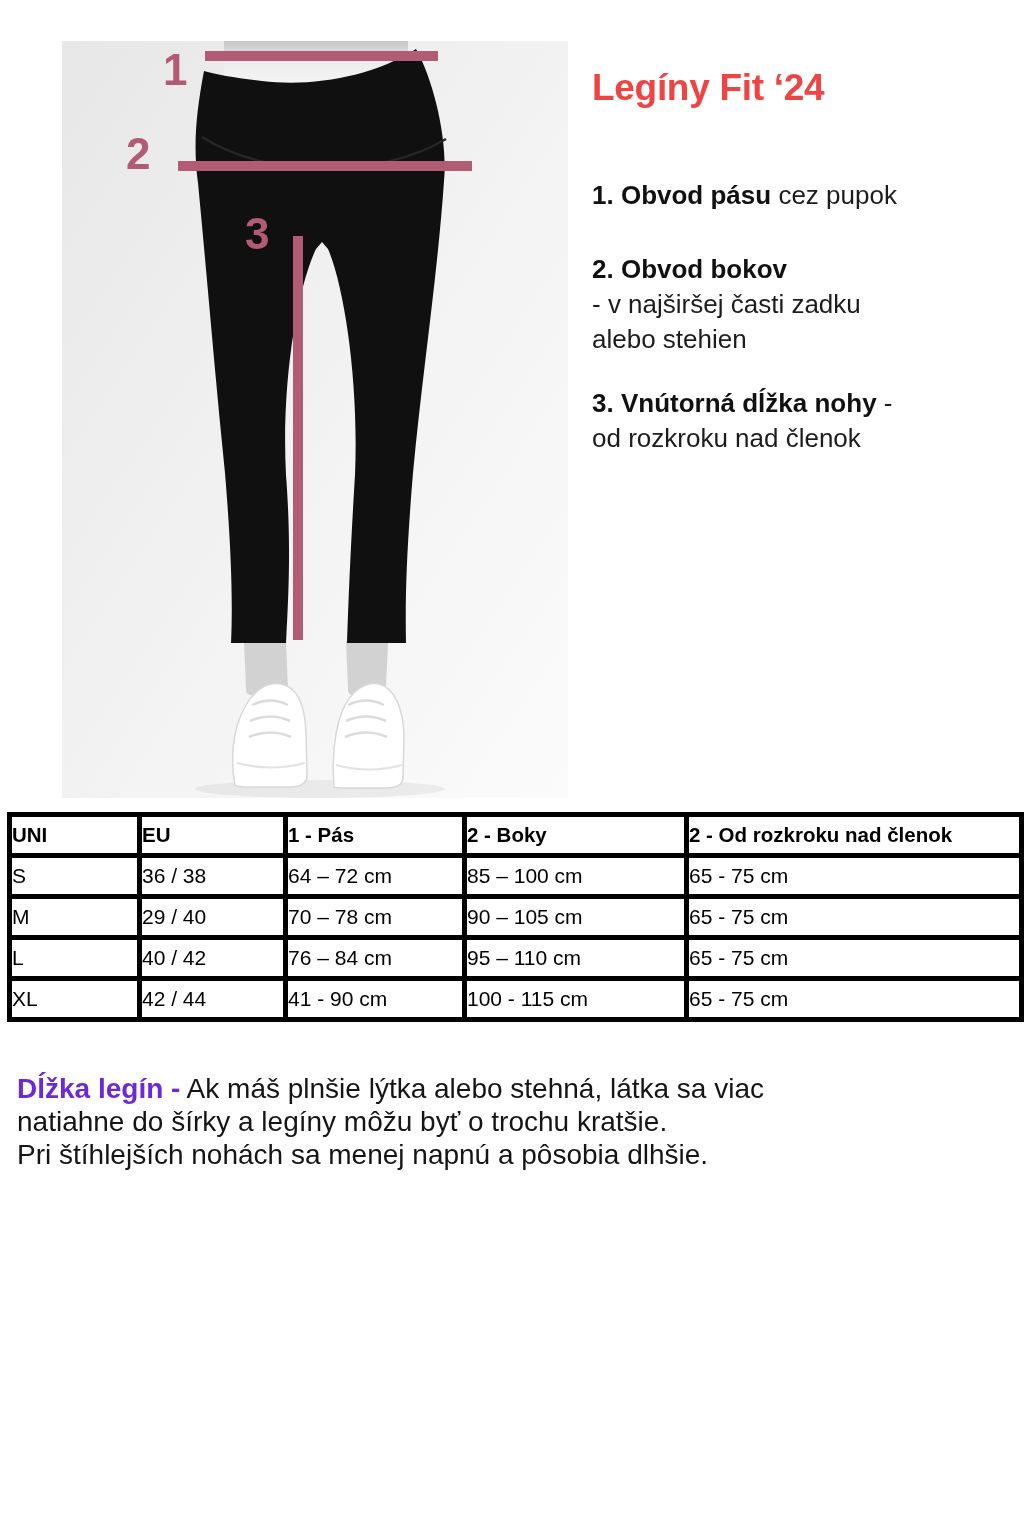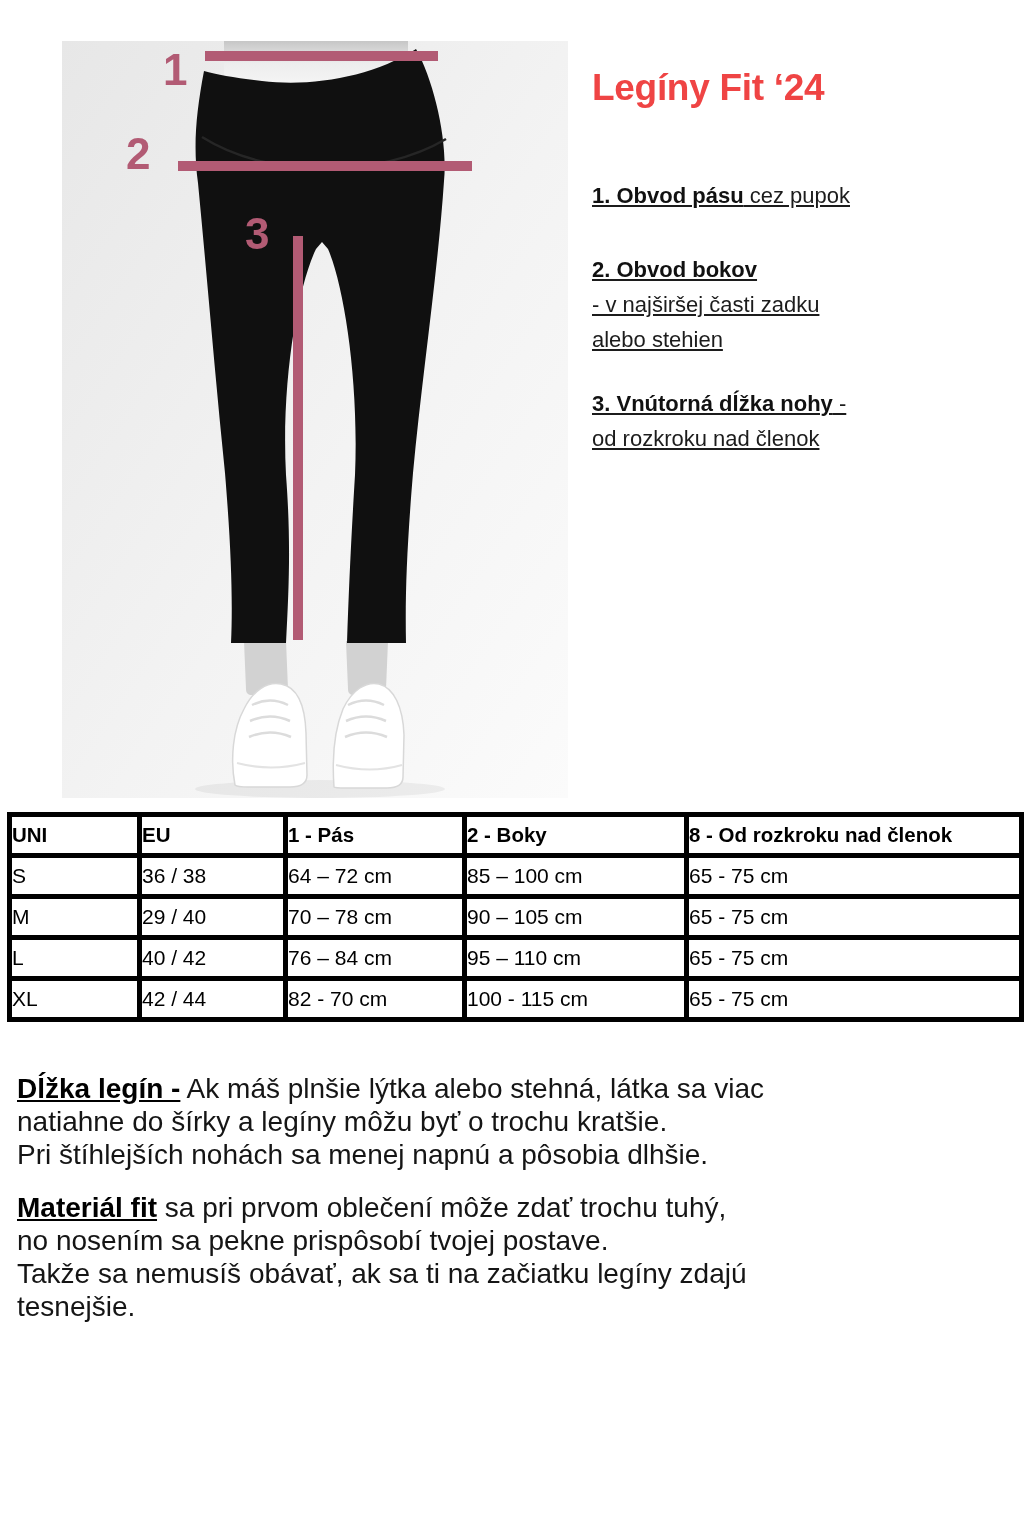--- a/index.html
+++ b/index.html
@@ -23,24 +23,23 @@
   .title {
     position:absolute; left:592px; top:66px;
     font-size:37px; line-height:44px;
     font-weight:800; letter-spacing:-0.3px;
     color:#ef4444;
     white-space:nowrap;
   }
   .info-item {
     position:absolute; left:592px;
     width:420px;
-    font-size:22px; line-height:35px;
+    font-size:26px; line-height:35px;
     white-space:pre-line;
     color:#1c1c1c;
-    text-decoration:underline;
   }
   .info-item .lead { font-weight:700; color:#111; }
   #info-item-1 { top:143px; }
   #info-item-2 { top:217px; }
   #info-item-3 { top:351px; }
 
   
   .size-table {
     position:absolute; left:7px; top:812px;
     width:1012px;
@@ -59,21 +58,21 @@
   .col-dlzka { width:335px; }
 
   
   .notes {
     position:absolute; left:17px; top:1072px;
     width:995px;
     font-size:28px; line-height:33px;
     color:#151515;
   }
   .notes p { margin:0 0 20px 0; white-space:pre-line; }
-  .notes .lead { font-weight:700; color:#000000;text-decoration:underline; }
+  .notes .lead { font-weight:700; color:#6d28d9; }
 
   .marker-num {
     font-family:"Liberation Sans", sans-serif;
     font-weight:700; font-size:44px;
   }
 </style>
 </head>
 <body>
 
 <div class="photo">
@@ -168,21 +167,21 @@
       <col class="col-pas">
       <col class="col-boky">
       <col class="col-dlzka">
   </colgroup>
   <thead>
     <tr>
       <th>UNI</th>
       <th>EU</th>
       <th>1 - Pás</th>
       <th>2 - Boky</th>
-      <th>8 - Od rozkroku nad členok</th>
+      <th>2 - Od rozkroku nad členok</th>
     </tr>
   </thead>
   <tbody>
     <tr>
       <td>S</td>
       <td>36 / 38</td>
       <td>64 – 72 cm</td>
       <td>85 – 100 cm</td>
       <td>65 - 75 cm</td>
     </tr>
@@ -196,28 +195,24 @@
     <tr>
       <td>L</td>
       <td>40 / 42</td>
       <td>76 – 84 cm</td>
       <td>95 – 110 cm</td>
       <td>65 - 75 cm</td>
     </tr>
     <tr>
       <td>XL</td>
       <td>42 / 44</td>
-      <td>82 - 70 cm</td>
+      <td>41 - 90 cm</td>
       <td>100 - 115 cm</td>
       <td>65 - 75 cm</td>
     </tr>
   </tbody>
 </table>
 
 <div class="notes">
   <p><span class="lead">Dĺžka legín -</span><span> Ak máš plnšie lýtka alebo stehná, látka sa viac
 natiahne do šírky a legíny môžu byť o trochu kratšie.
 Pri štíhlejších nohách sa menej napnú a pôsobia dlhšie.</span></p>
-  <p><span class="lead">Materiál fit</span><span> sa pri prvom oblečení môže zdať trochu tuhý,
-no nosením sa pekne prispôsobí tvojej postave.
-Takže sa nemusíš obávať, ak sa ti na začiatku legíny zdajú
-tesnejšie.</span></p>
 </div>
 
 </body></html>

